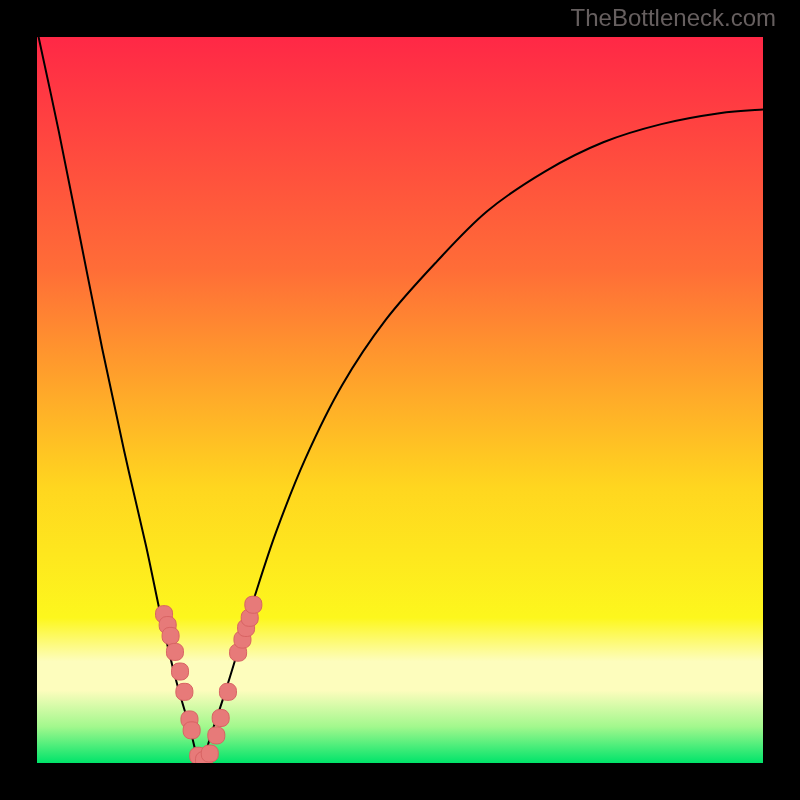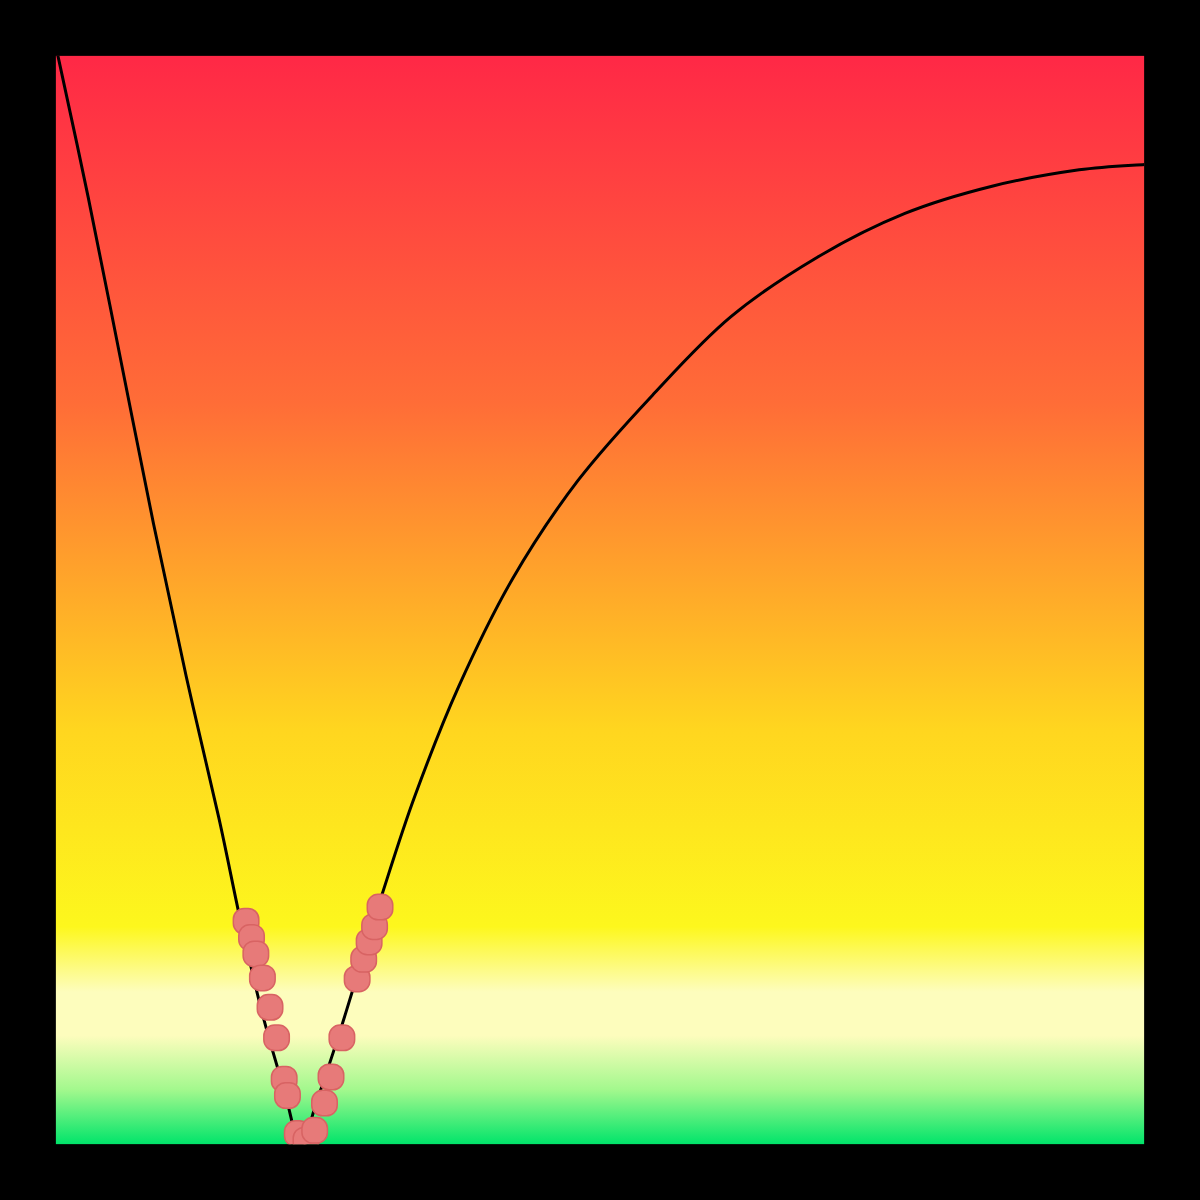--- a/index.html
+++ b/index.html
@@ -41,20 +41,21 @@
       top: 0;
       width: 726px;
       height: 726px;
       display: block;
     }
   </style>
 </head>
 <body>
 
 <div class="container">
+  <div class="watermark">TheBottleneck.com</div>
 
   <div class="plot-area">
     <svg class="chart" viewBox="0 0 726 726" preserveAspectRatio="none">
       <defs>
         <linearGradient id="bg-grad" x1="0" y1="0" x2="0" y2="1">
           <stop offset="0%" stop-color="#ff2846"></stop>
           <stop offset="32%" stop-color="#ff6d37"></stop>
           <stop offset="62%" stop-color="#ffd61f"></stop>
           <stop offset="80%" stop-color="#fdf71d"></stop>
           <stop offset="86%" stop-color="#fdfdbd"></stop>

